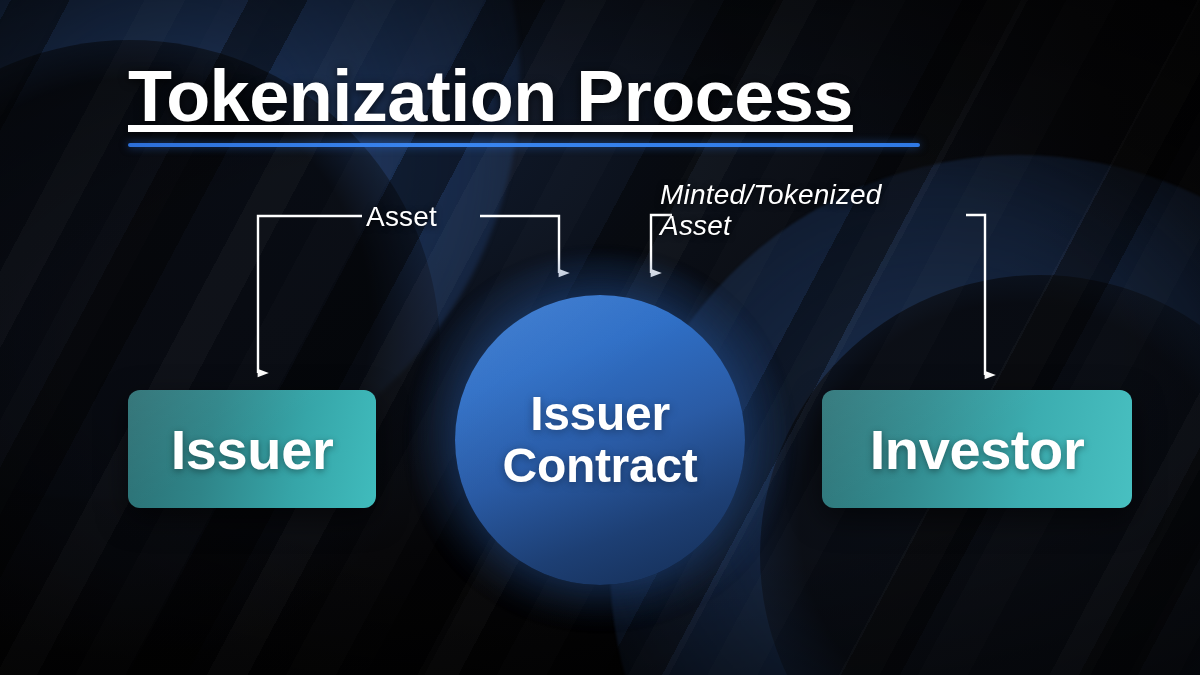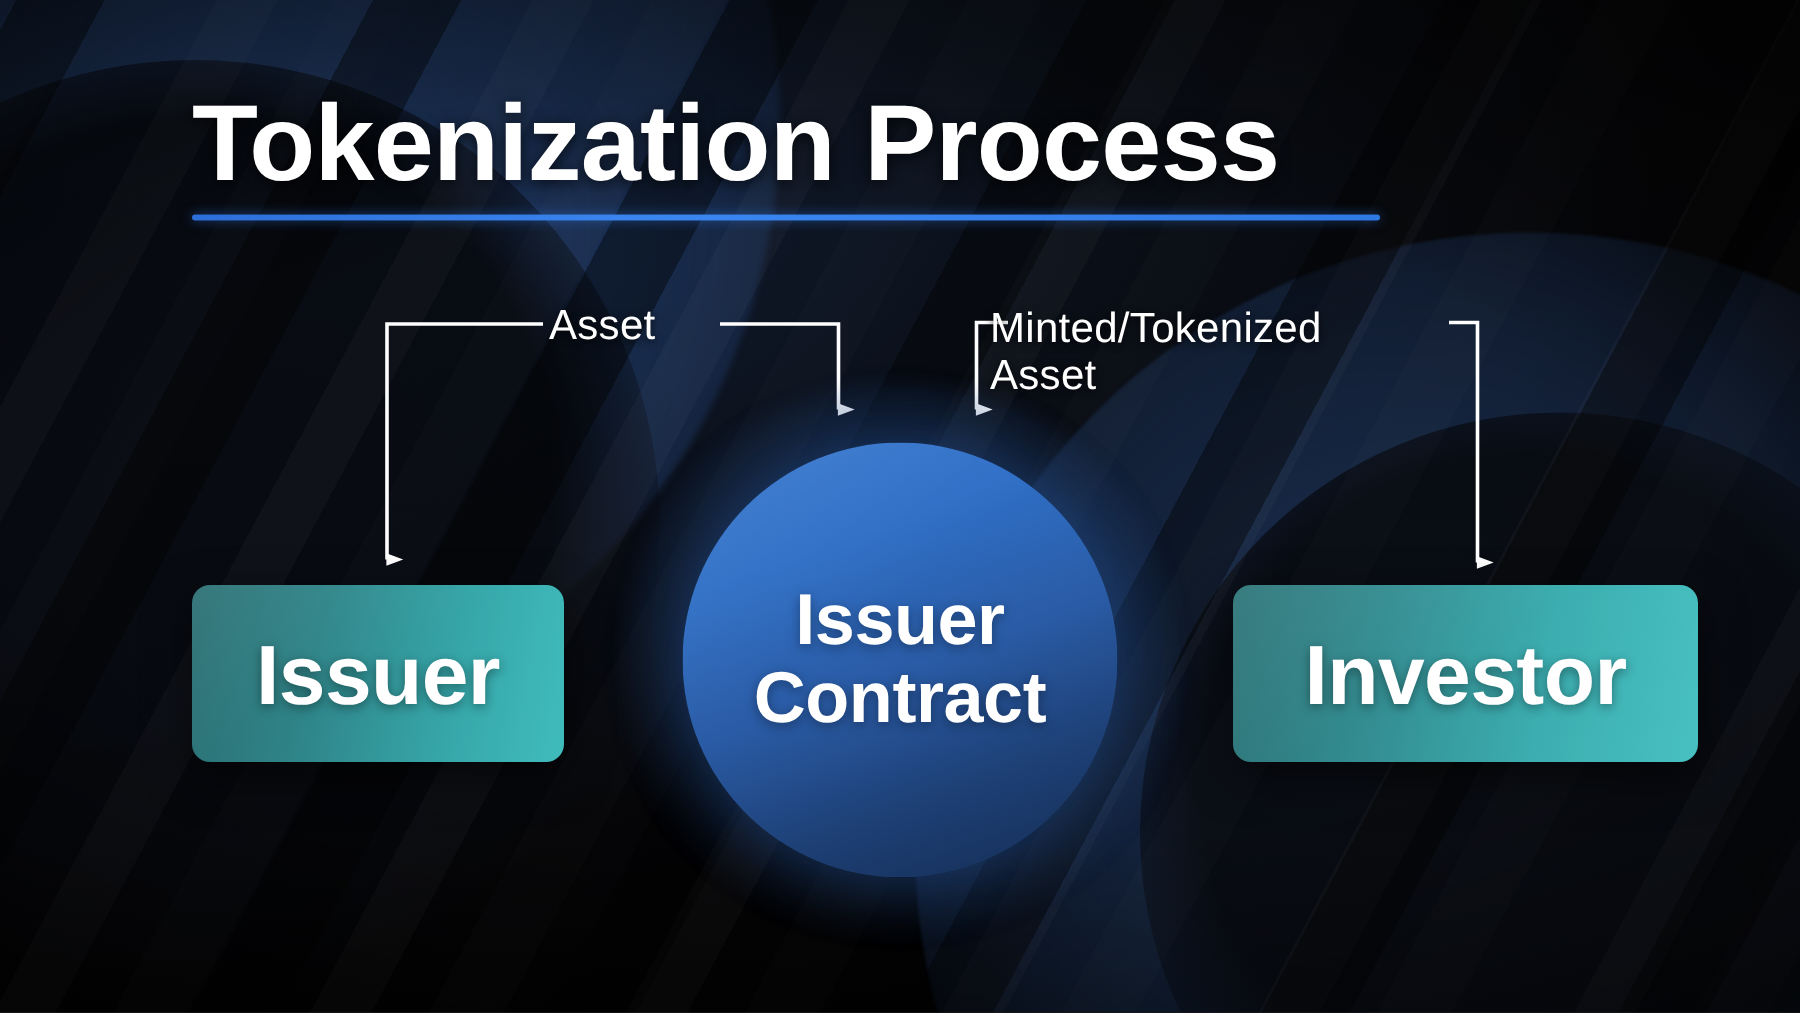--- a/index.html
+++ b/index.html
@@ -109,20 +109,21 @@
     width: 900px;
   }
   #title-text {
     font-size: 72px;
     font-weight: 700;
     color: #ffffff;
     letter-spacing: -0.5px;
     line-height: 1.0;
     text-shadow: 0 2px 10px rgba(0,0,0,.75);
     white-space: nowrap;
+    text-decoration: underline;
   }
   #title-rule {
     margin-top: 11px;
     width: 792px;
     height: 4px;
     border-radius: 2px;
     background: linear-gradient(90deg, #2d6fd8 0%, #3a86f0 40%, #2f79e4 100%);
     box-shadow: 0 0 8px rgba(48,120,228,.55);
   }
 
@@ -147,22 +148,23 @@
     text-shadow: 0 1px 6px rgba(0,0,0,.8);
     white-space: pre-line;
   }
   #label-asset {
     left: 366px;
     top: 201px;
     width: 110px;
   }
   #label-minted {
     left: 660px;
-    top: 203px;
+    top: 179px;
     width: 320px;
+    font-style: italic;
   }
 
   
   #smart-contract-glow {
     position: absolute;
     left: 412px;
     top: 255px;
     width: 376px;
     height: 376px;
     border-radius: 50%;

